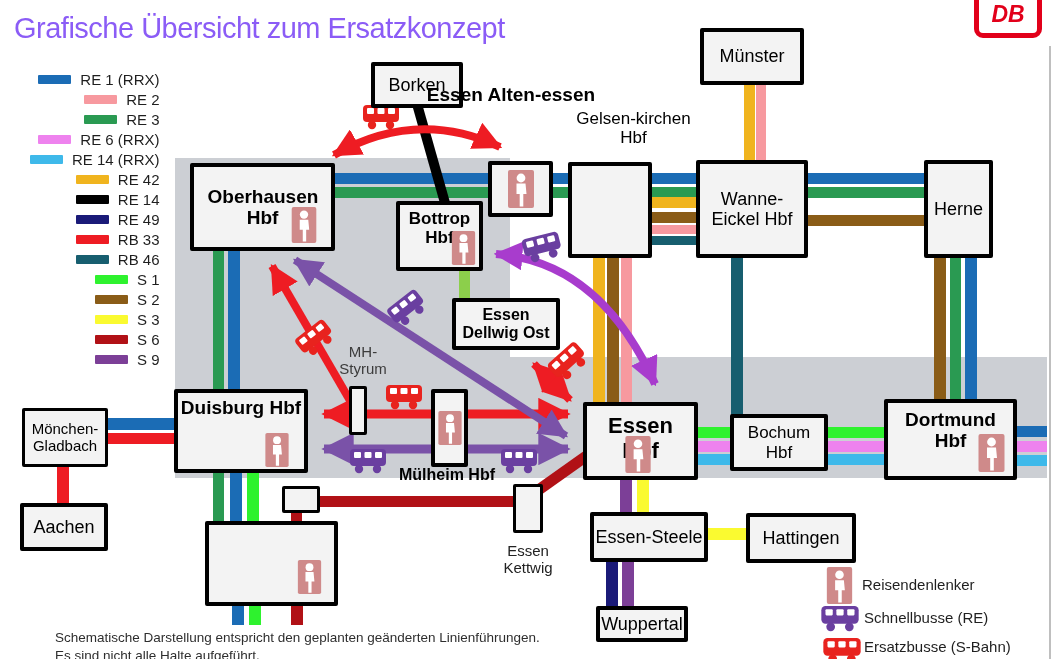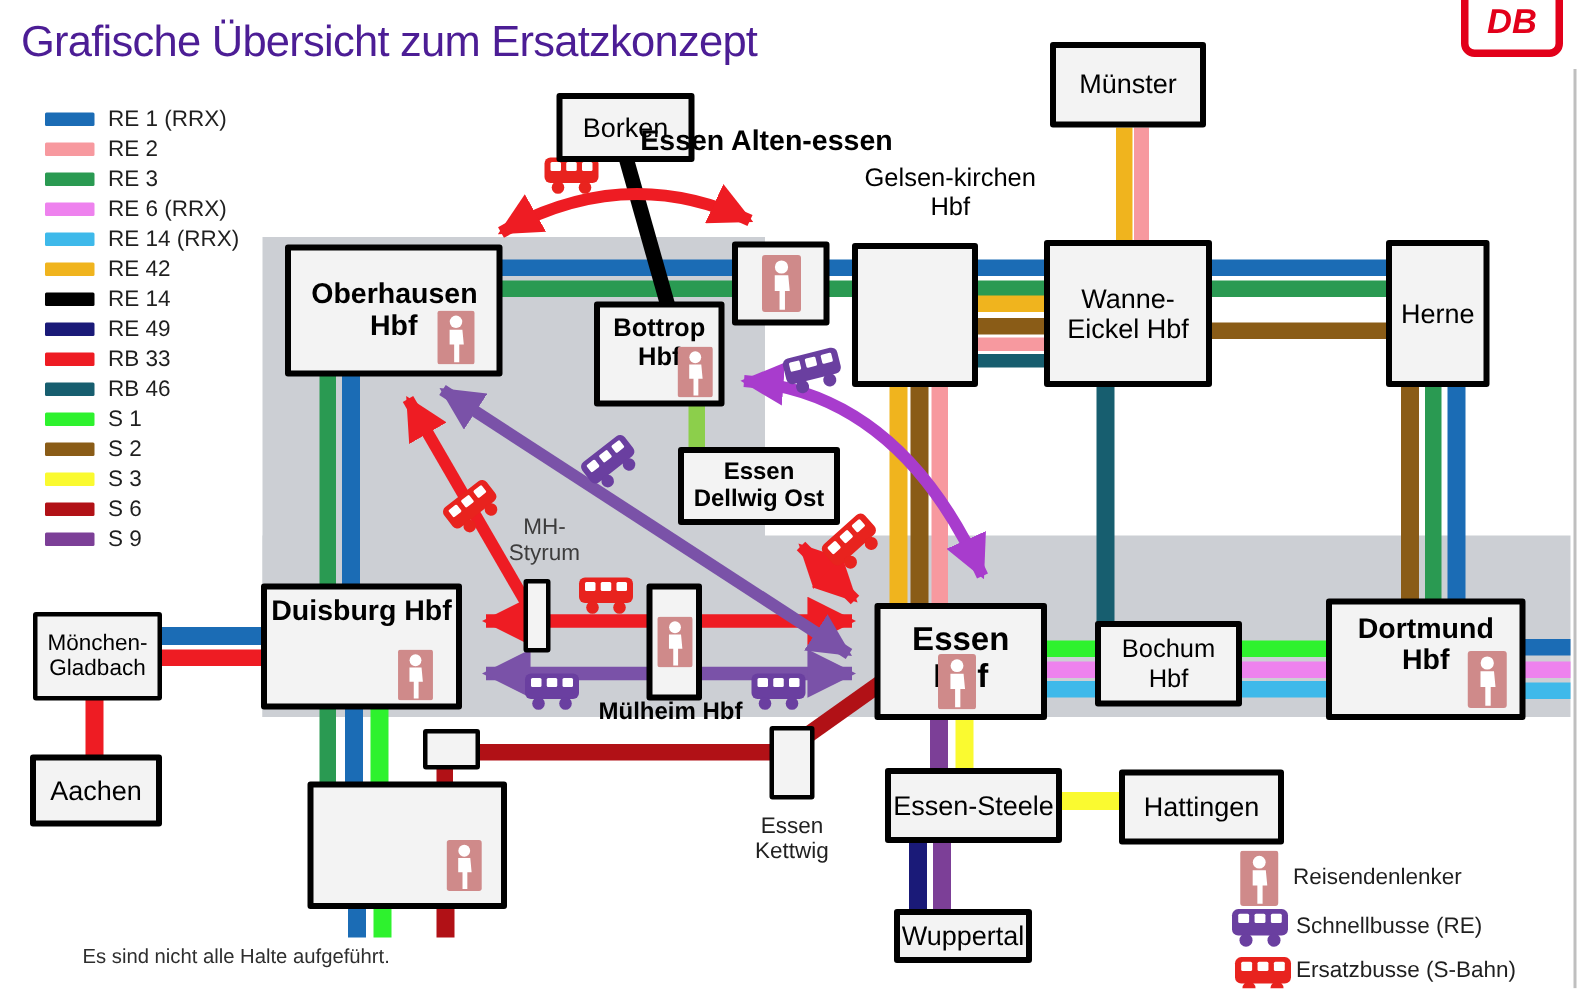--- a/index.html
+++ b/index.html
@@ -12,26 +12,26 @@
   .bus{position:absolute;z-index:30;}
   .station{position:absolute;background:#f3f3f3;border:4px solid #000;border-radius:2px;
            box-sizing:border-box;display:flex;flex-direction:column;align-items:center;
            justify-content:center;text-align:center;line-height:1.12;z-index:40;}
   .station.thin{border-width:3px;}
   .station.top{justify-content:flex-start;padding-top:4px;}
   .b{font-weight:bold;}
   .person{z-index:41;}
   .person.abs{position:absolute;}
   .freelabel{position:absolute;text-align:center;line-height:1.12;z-index:45;}
-  .title{position:absolute;left:14px;top:12px;font-size:29px;letter-spacing:-0.5px;color:#4c1d95;z-index:50;text-align:right;}
+  .title{position:absolute;left:14px;top:12px;font-size:29px;letter-spacing:-0.5px;color:#8b5cf6;z-index:50;text-align:right;}
   .dblogo{position:absolute;left:974px;top:-9px;width:58px;height:37px;border:5px solid currentColor;
           border-radius:9px;background:#fff;display:flex;align-items:center;justify-content:center;
           font-weight:bold;font-size:23px;z-index:50;font-style:italic;}
   .legend{position:absolute;left:30px;top:72px;display:flex;flex-direction:column;gap:5px;z-index:50;}
-  .lrow{display:flex;align-items:center;height:15px;}
+  .lrow{display:flex;align-items:center;height:15px;justify-content:flex-end;}
   .sw{width:33px;height:9px;margin-right:9px;border-radius:1px;flex:none;}
   .ltxt{font-size:15px;color:#1f1f1f;white-space:nowrap;}
   .legend2-label{position:absolute;font-size:15px;color:#1f1f1f;z-index:50;white-space:nowrap;}
   .wavy{text-decoration-style:wavy;text-decoration-color:#e8231e;text-decoration-thickness:1px;}
   .footnote{position:absolute;left:55px;top:629px;font-size:13.5px;color:#2e2e2e;line-height:1.35;z-index:50;}
 </style>
 </head>
 <body>
 
 <div class="canvas">
@@ -351,16 +351,17 @@
   <svg class="bus" style="left: 820px; top: 604px; width: 40px; height: 28px; z-index: 50; color: rgb(106, 63, 160);">
       <use href="#sym-bus"></use>
     </svg>
   <span class="legend2-label" style="left:864px;top:609px;">Schnellbusse (RE)</span>
   <svg class="bus" style="left: 822px; top: 636px; width: 40px; height: 28px; z-index: 50; color: rgb(232, 35, 30);">
       <use href="#sym-bus"></use>
     </svg>
   <span class="legend2-label" style="left:864px;top:638px;">Ersatzbusse (S-Bahn)</span>
 
   <div class="footnote">
+    <div>Schematische Darstellung entspricht den geplanten geänderten Linienführungen.</div>
     <div>Es sind nicht alle Halte aufgeführt.</div>
   </div>
 
 </div>
 
 </body></html>

